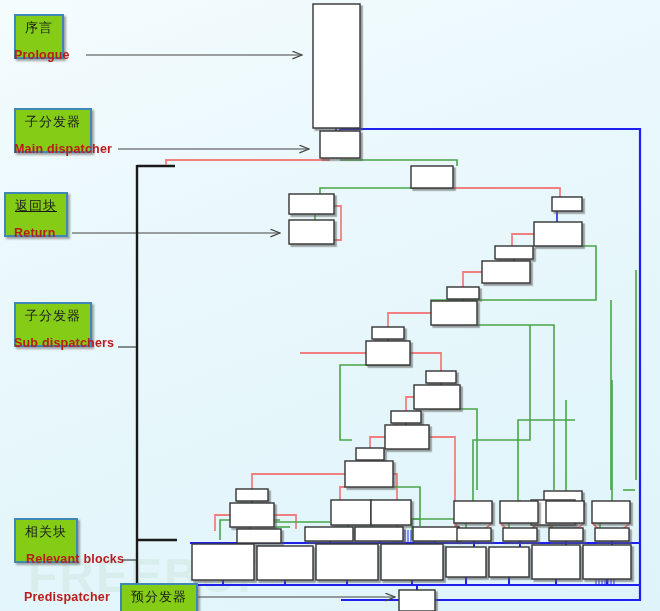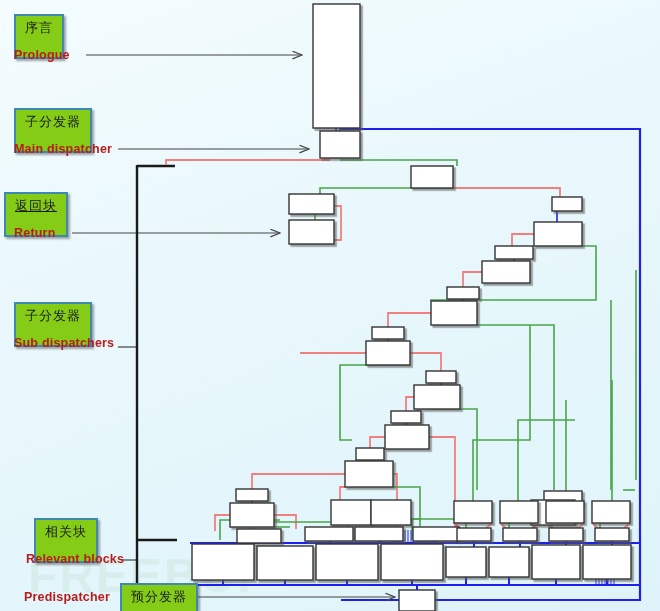--- a/index.html
+++ b/index.html
@@ -259,21 +259,21 @@
       </div>
       <div class="legend-item" style="left: 0px; top: 0px;">
         <span class="cn-badge" style="position: absolute; left: 4px; top: 192px; text-decoration: underline;">返回块</span>
         <span class="en-inline" style="position: absolute; left: 14px; top: 226px; text-align: center;">Return</span>
       </div>
       <div class="legend-item" style="left: 0px; top: 0px;">
         <span class="cn-badge" style="position: absolute; left: 14px; top: 302px;">子分发器</span>
         <span class="en-inline" style="position: absolute; left: 14px; top: 336px;">Sub dispatchers</span>
       </div>
       <div class="legend-item" style="left: 0px; top: 0px;">
-        <span class="cn-badge" style="position: absolute; left: 14px; top: 518px; margin-left: 20px;">相关块</span>
+        <span class="cn-badge" style="position: absolute; left: 14px; top: 518px;">相关块</span>
         <span class="en-inline" style="position: absolute; left: 26px; top: 552px;">Relevant blocks</span>
       </div>
       <div class="legend-item" style="left: 0px; top: 0px;">
         <span class="cn-badge" style="position: absolute; left: 120px; top: 583px;">预分发器</span>
         <span class="en-inline" style="position: absolute; left: 24px; top: 590px;">Predispatcher</span>
       </div>
     </div>
 
 </div>
 

